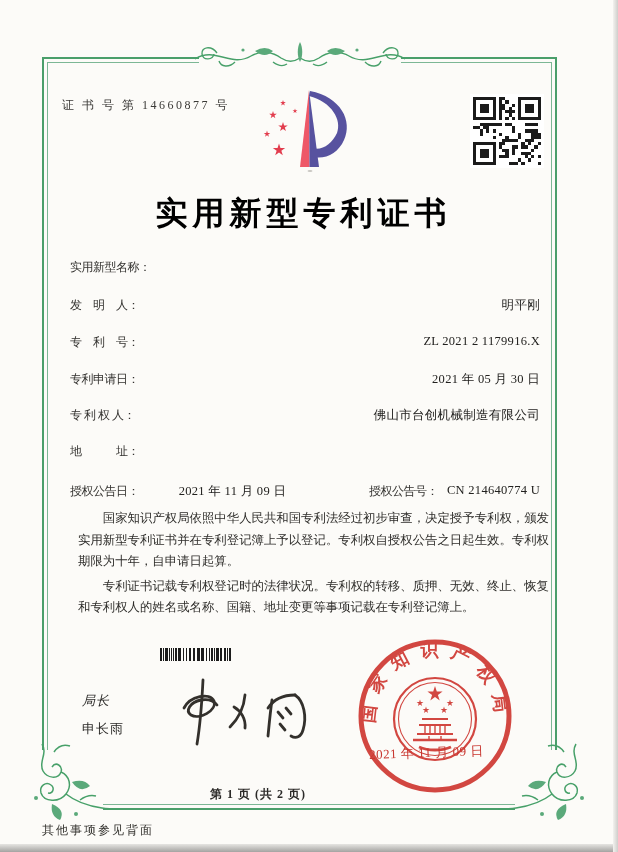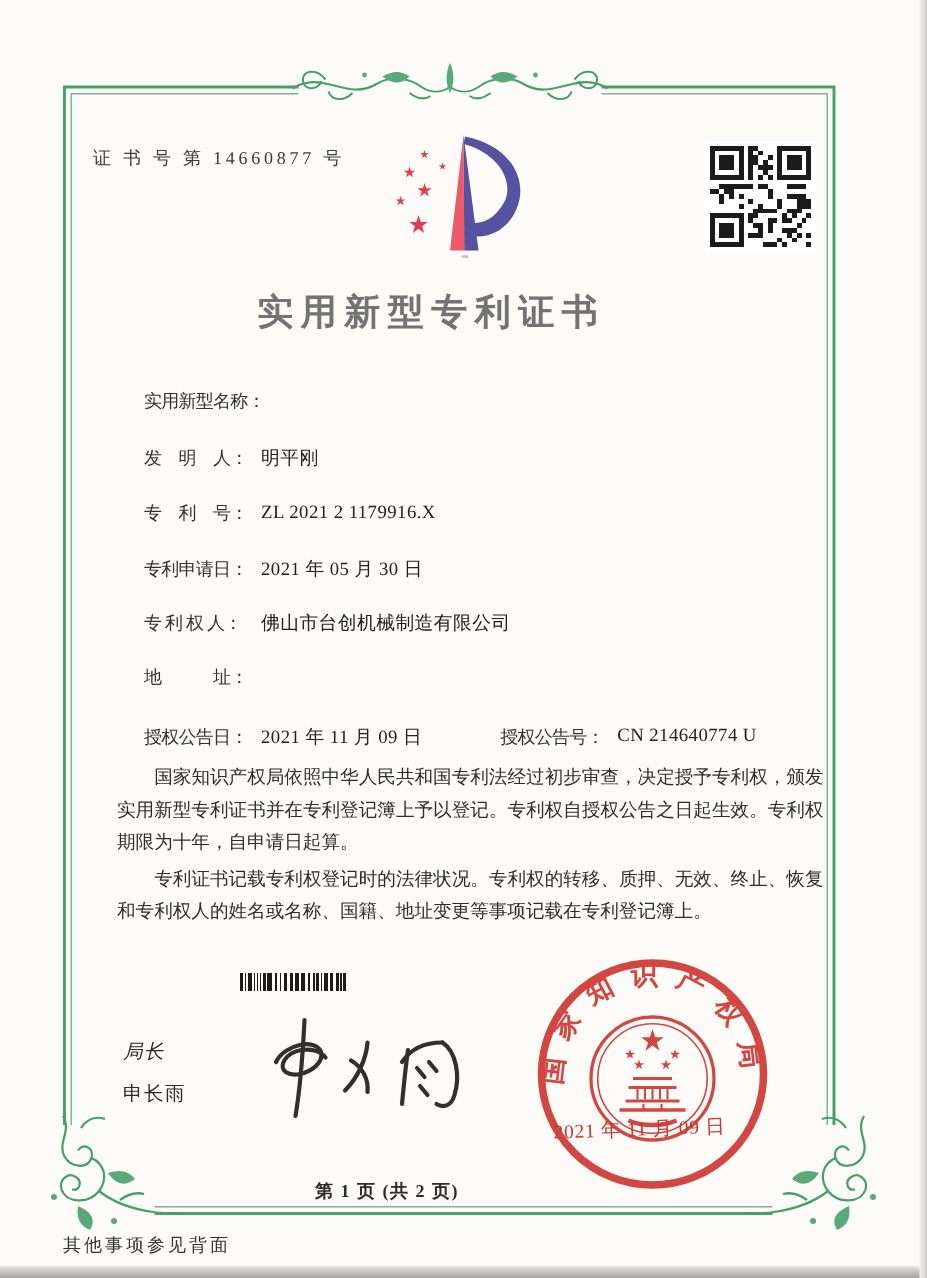--- a/index.html
+++ b/index.html
@@ -11,24 +11,24 @@
   .border-inner{position:absolute;left:3px;top:3px;right:3px;bottom:3px;border:1px solid #7cb795;}
   
   .orn{position:absolute;z-index:2;}
   .flourish-top{left:195px;top:36px;width:210px;height:38px;}
   .orn-bl{left:28px;top:742px;width:92px;height:84px;}
   .orn-br{left:498px;top:742px;width:92px;height:84px;}
   
   .cert-no{position:absolute;left:62px;top:97px;font-size:12px;letter-spacing:2.5px;color:#3a3936;z-index:3;}
   .logo{position:absolute;left:253px;top:87px;width:112px;height:86px;z-index:3;}
   .qr{position:absolute;left:470px;top:94px;width:74px;height:74px;z-index:3;}
-  .title{position:absolute;left:32px;top:192px;width:511px;text-align:center;
-         font-size:24px;font-weight:600;letter-spacing:5px;color:#737373;z-index:3;}
-  
-  .frow{position:absolute;left:96px;width:470px;display:flex;align-items:flex-start;z-index:3;}
+  .title{position:absolute;left:48px;top:192px;width:511px;text-align:center;
+         font-size:32px;font-weight:600;letter-spacing:5px;color:#000000;z-index:3;}
+  
+  .frow{position:absolute;left:70px;width:470px;display:flex;align-items:flex-start;z-index:3;justify-content:space-between;}
   .flabel{width:78px;flex:none;font-size:12px;letter-spacing:-0.5px;white-space:nowrap;color:#33322f;}
   .fvalue{font-size:12.5px;letter-spacing:0.3px;color:#22211f;}
   .fvalue-addr{width:322px;line-height:21px;}
   .r1{top:259px}.r2{top:297px}.r3{top:334px}.r4{top:371px}.r5{top:407px}.r6{top:443px}.r7{top:483px}
   .pair2{margin-left:52px;display:flex;}
   .pair2 .flabel{width:auto;margin-right:9px;}
   
   .paras{position:absolute;left:78px;top:508px;width:471px;z-index:3;}
   .paras p{margin:0 0 3px 0;font-size:12.4px;line-height:21.5px;text-align:justify;
            text-indent:2em;color:#2e2d2a;}

